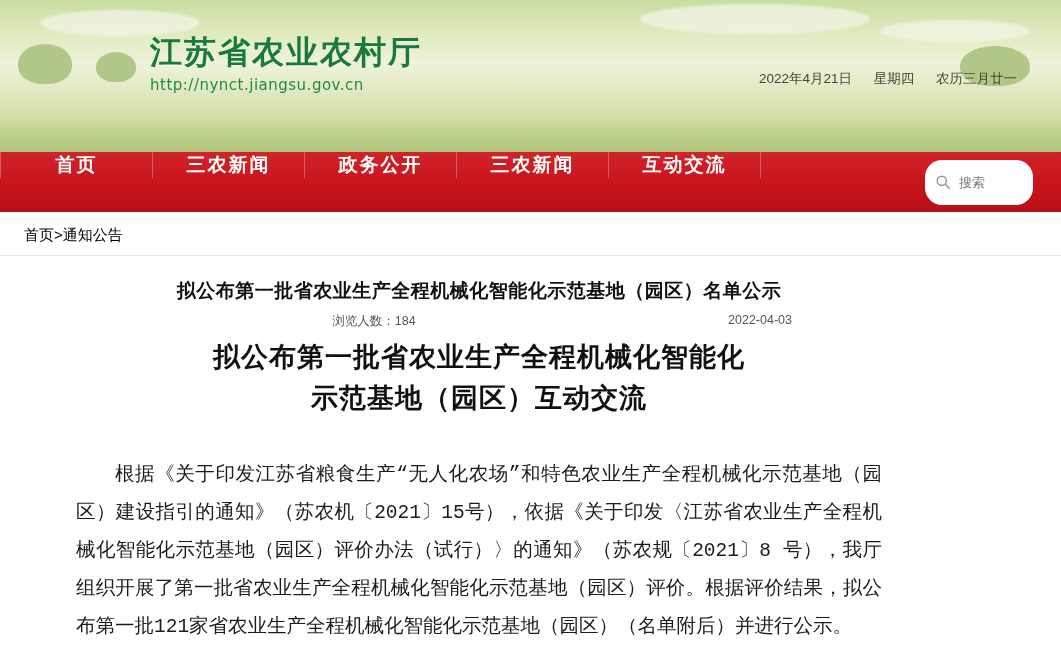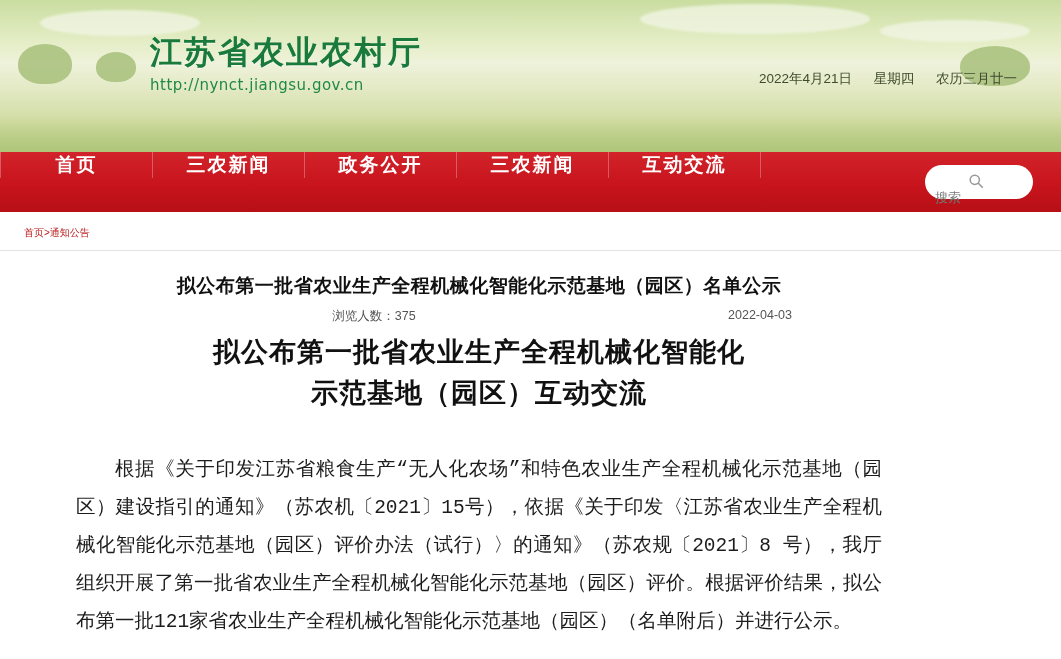--- a/index.html
+++ b/index.html
@@ -129,28 +129,27 @@
     border-right: 1px solid rgba(255,255,255,.28);
     cursor: pointer;
     user-select: none;
   }
   .nav-item:first-child { border-left: 1px solid rgba(255,255,255,.28); }
   .nav-spacer { flex: 1 1 auto; }
   .search-box {
     align-self: center;
     margin-right: 28px;
     width: 108px;
-    height: 34px;
+    height: 45px;
     border-radius: 17px;
     background: #ffffff;
     display: flex;
     align-items: center;
     padding: 8px 10px;
     box-sizing: border-box;
-    flex-direction: column;
   }
   .search-icon {
     width: 16px; height: 16px;
     margin-right: 6px;
     flex: 0 0 auto;
   }
   .search-input {
     border: 0;
     outline: 0;
     font-size: 13px;
@@ -161,22 +160,22 @@
   }
 
   
   .crumb-wrap {
     width: 1061px;
     border-bottom: 1px solid #e3e3e3;
     box-sizing: border-box;
     padding: 14px 0 10px 24px;
   }
   .crumb {
-    font-size: 10px;
-    color: #b91c1c;
+    font-size: 15px;
+    color: #000000;
   }
 
   
   .article {
     width: 958px;
     box-sizing: border-box;
     padding: 14px 62px 0 62px;
   }
   .doc-title {
     text-align: center;
@@ -271,21 +270,21 @@
 </div>
 
 <div class="crumb-wrap">
   <div class="crumb">首页&gt;通知公告</div>
 </div>
 
 <div class="article">
   <div class="doc-title">拟公布第一批省农业生产全程机械化智能化示范基地（园区）名单公示</div>
 
   <div class="meta-row">
-    <div class="meta-views">浏览人数：375</div>
+    <div class="meta-views">浏览人数：184</div>
     <div class="meta-date">2022-04-03</div>
   </div>
 
   <div class="big-title">
     <div>拟公布第一批省农业生产全程机械化智能化</div>
     <div>示范基地（园区）互动交流</div>
   </div>
 
   <div class="body-text">根据《关于印发江苏省粮食生产“无人化农场”和特色农业生产全程机械化示范基地（园区）建设指引的通知》（苏农机〔2021〕15号），依据《关于印发〈江苏省农业生产全程机械化智能化示范基地（园区）评价办法（试行）〉的通知》（苏农规〔2021〕8 号），我厅组织开展了第一批省农业生产全程机械化智能化示范基地（园区）评价。根据评价结果，拟公布第一批121家省农业生产全程机械化智能化示范基地（园区）（名单附后）并进行公示。</div>
 </div>

